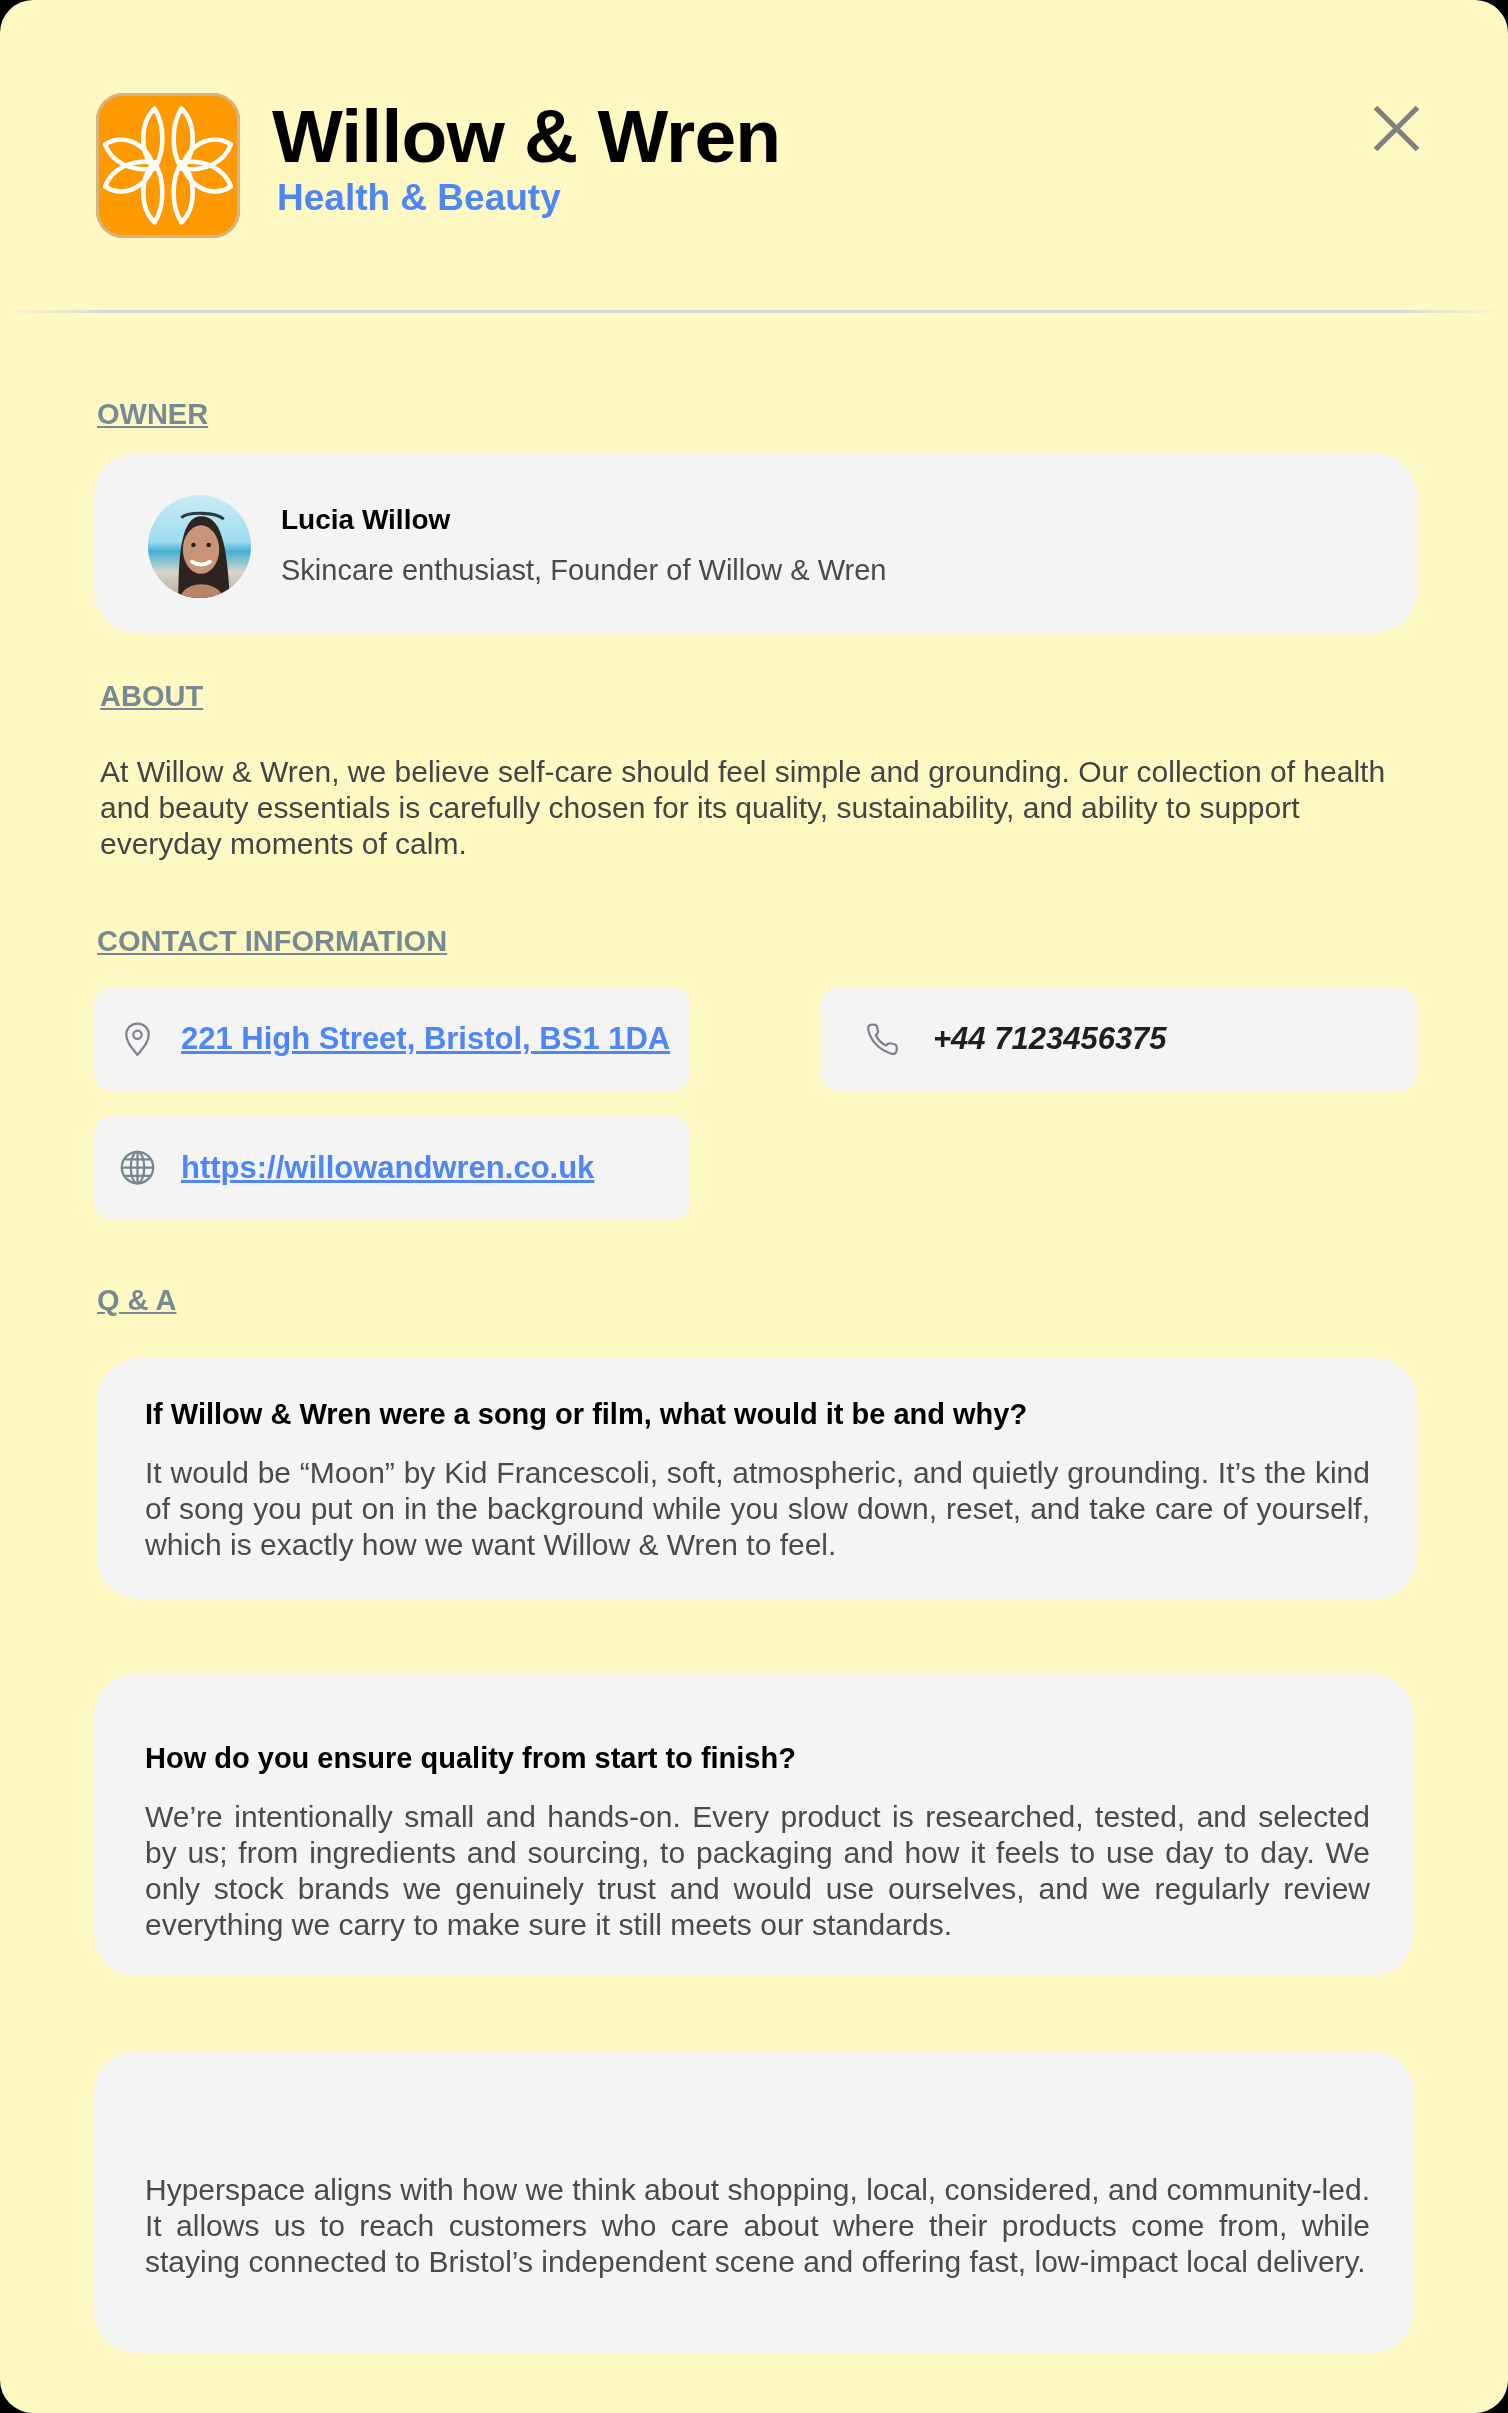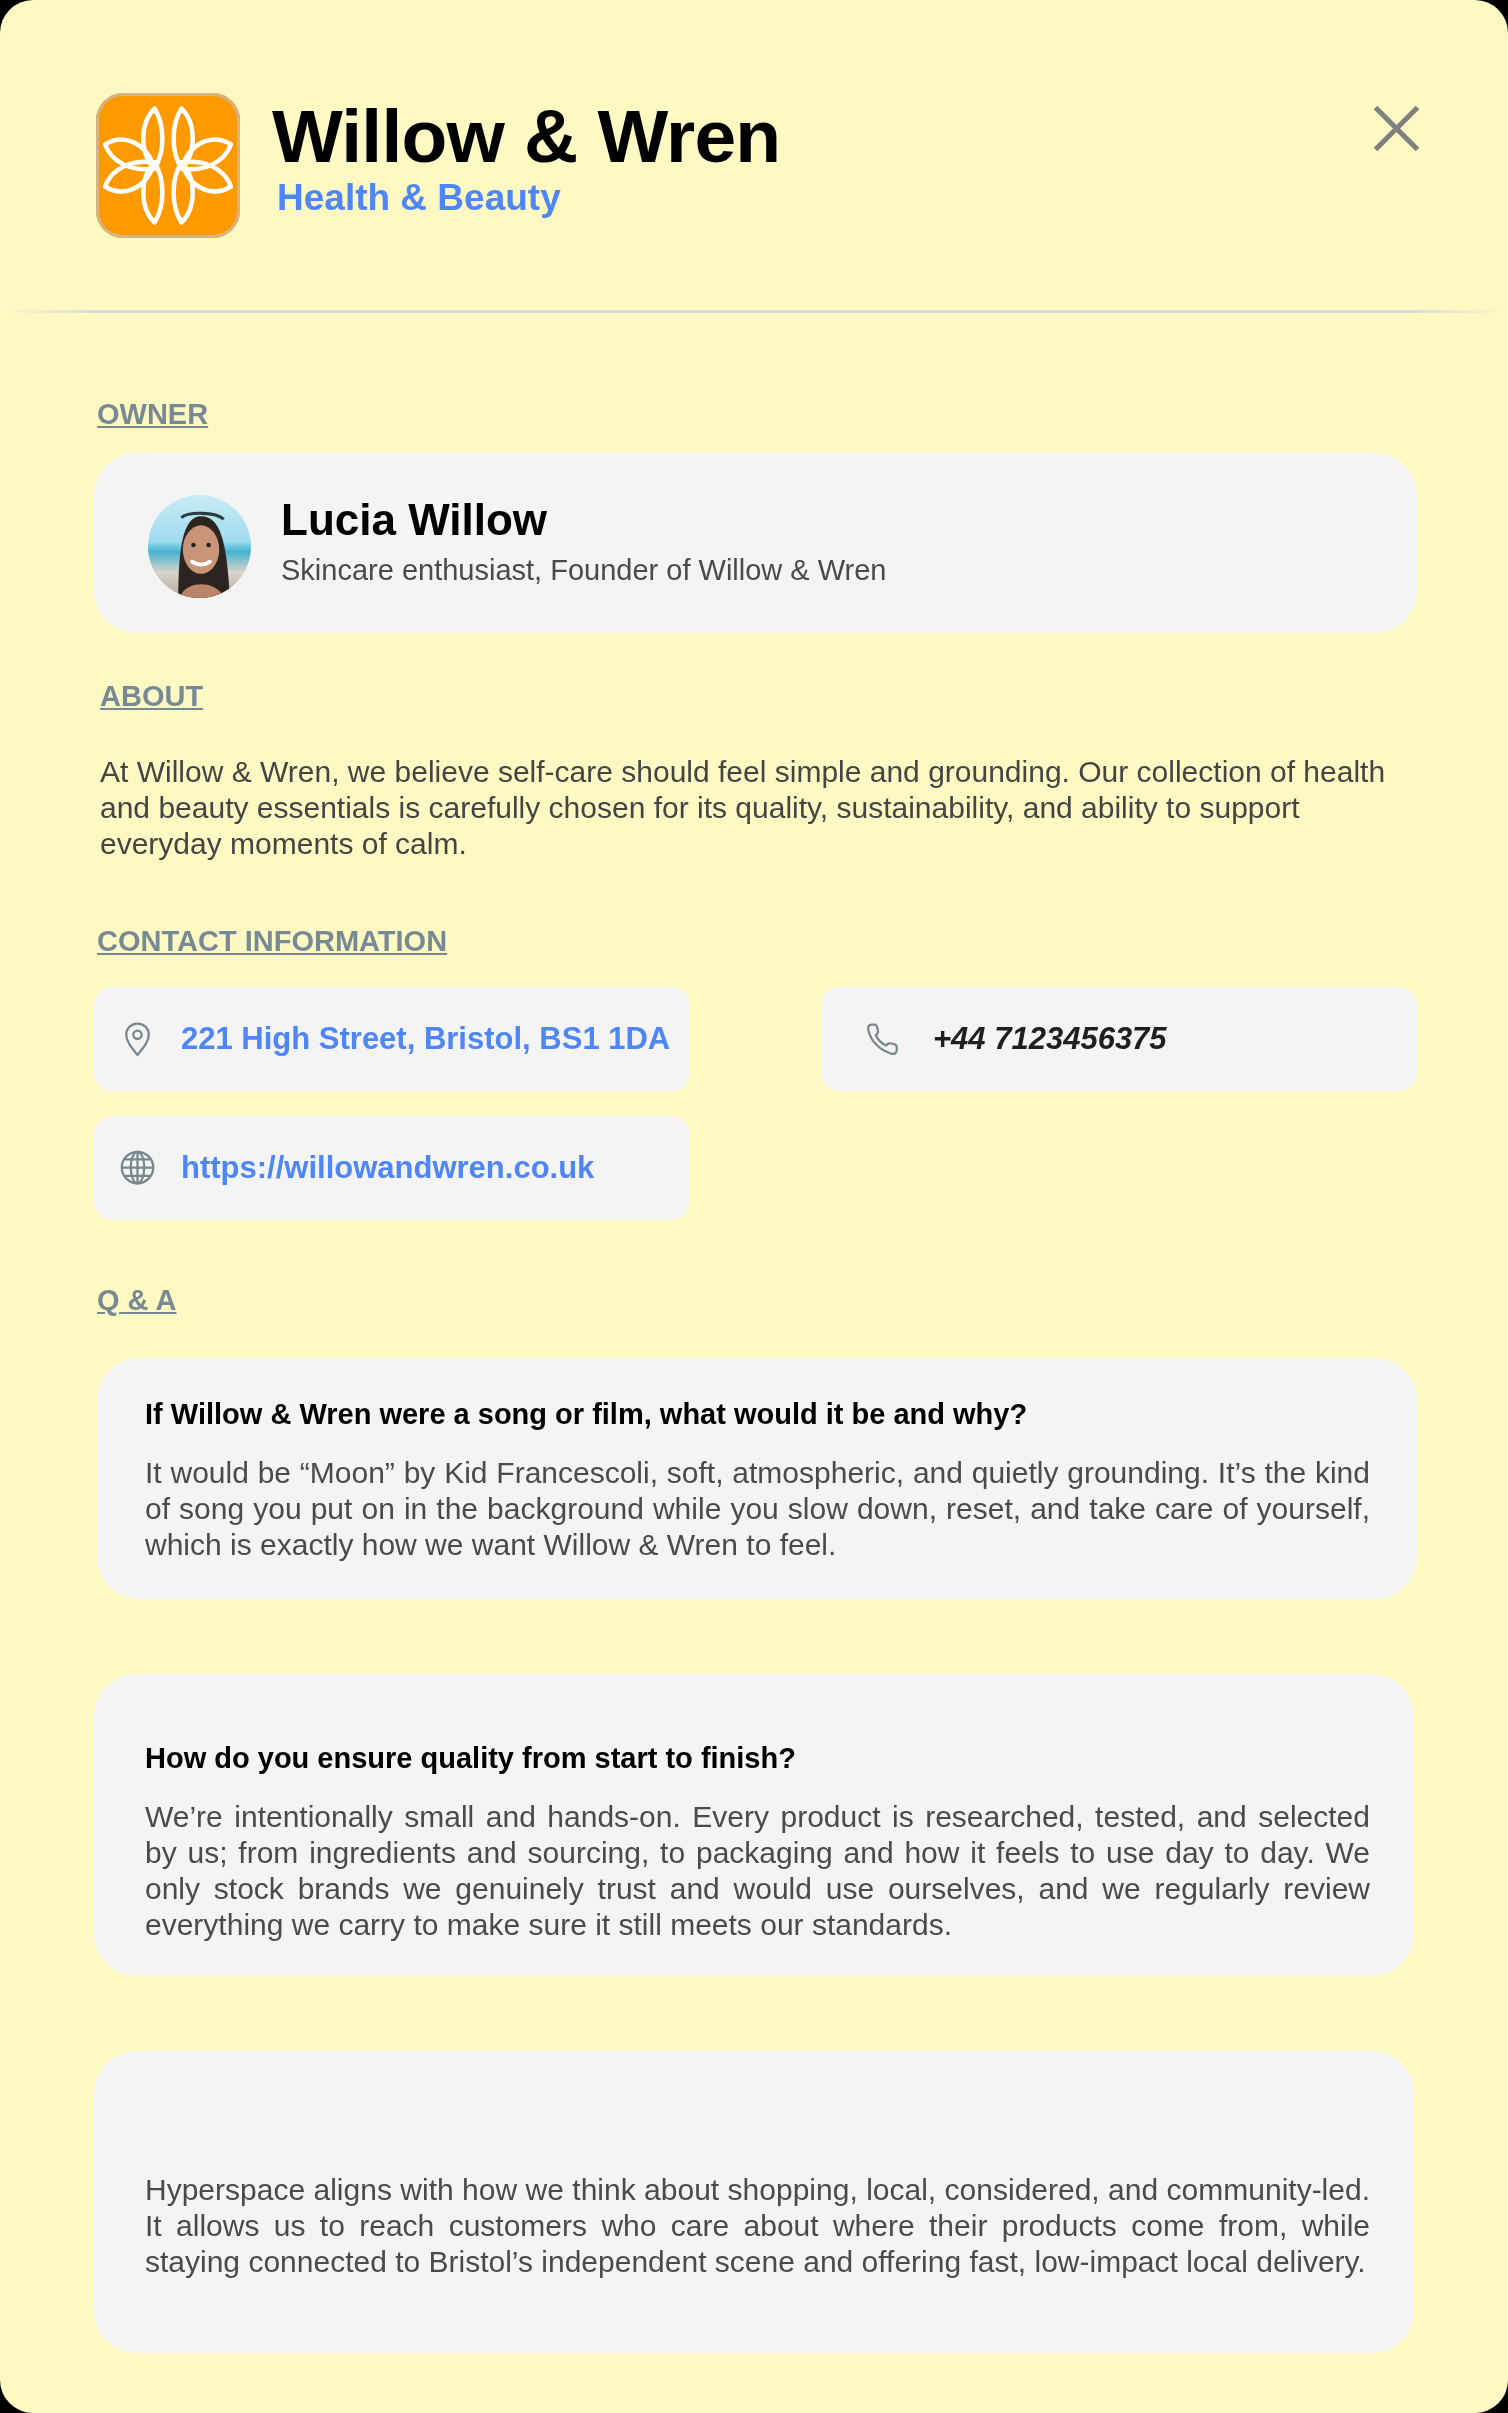--- a/index.html
+++ b/index.html
@@ -34,33 +34,33 @@
   .section-label {
     font-size: 29px; font-weight: 700; color: #778a94; line-height: 33px; white-space: nowrap; text-decoration: underline;
   }
   .card { background: #f4f4f4; border-radius: 42px; }
   .owner-card { left: 94px; top: 453px; width: 1323px; height: 180px; }
   .avatar {
     left: 148px; top: 495px; width: 103px; height: 103px; border-radius: 50%; overflow: hidden;
   }
   .avatar svg { width: 100%; height: 100%; display: block; }
   .owner-name {
-    left: 281px; top: 499px; font-size: 44px; font-weight: 700; color: #000; line-height: 42px; white-space: nowrap; text-align: right;
+    left: 281px; top: 499px; font-size: 28px; font-weight: 700; color: #000; line-height: 42px; white-space: nowrap; text-align: right;
   }
   .owner-role {
     left: 281px; top: 552px; font-size: 29px; color: #4a4a4a; line-height: 36px; white-space: nowrap;
   }
   .about-text {
     left: 100px; top: 754px; width: 1312px; font-size: 30px; color: #444; line-height: 36px;
   }
   .contact-card { border-radius: 18px; background: #f4f4f4; height: 104px; }
   .contact-icon { width: 39px; height: 39px; }
   .contact-icon svg { width: 100%; height: 100%; display: block; }
   .contact-text { font-size: 31px; line-height: 38px; white-space: nowrap; font-weight: 700; }
-  .link { color: #4f86f7; cursor: pointer; }
+  .link { color: #4f86f7; cursor: pointer; text-decoration: underline; }
   .phone { color: #1f1f1f; }
   .qa-q { font-size: 29px; font-weight: 700; color: #000; line-height: 36px; white-space: nowrap; }
   .qa-a { font-size: 30px; color: #4a4a4a; line-height: 36px; text-align: justify; }
 </style>
 </head>
 <body>
 
 <div class="sheet">
 
   <div class="abs logo">

